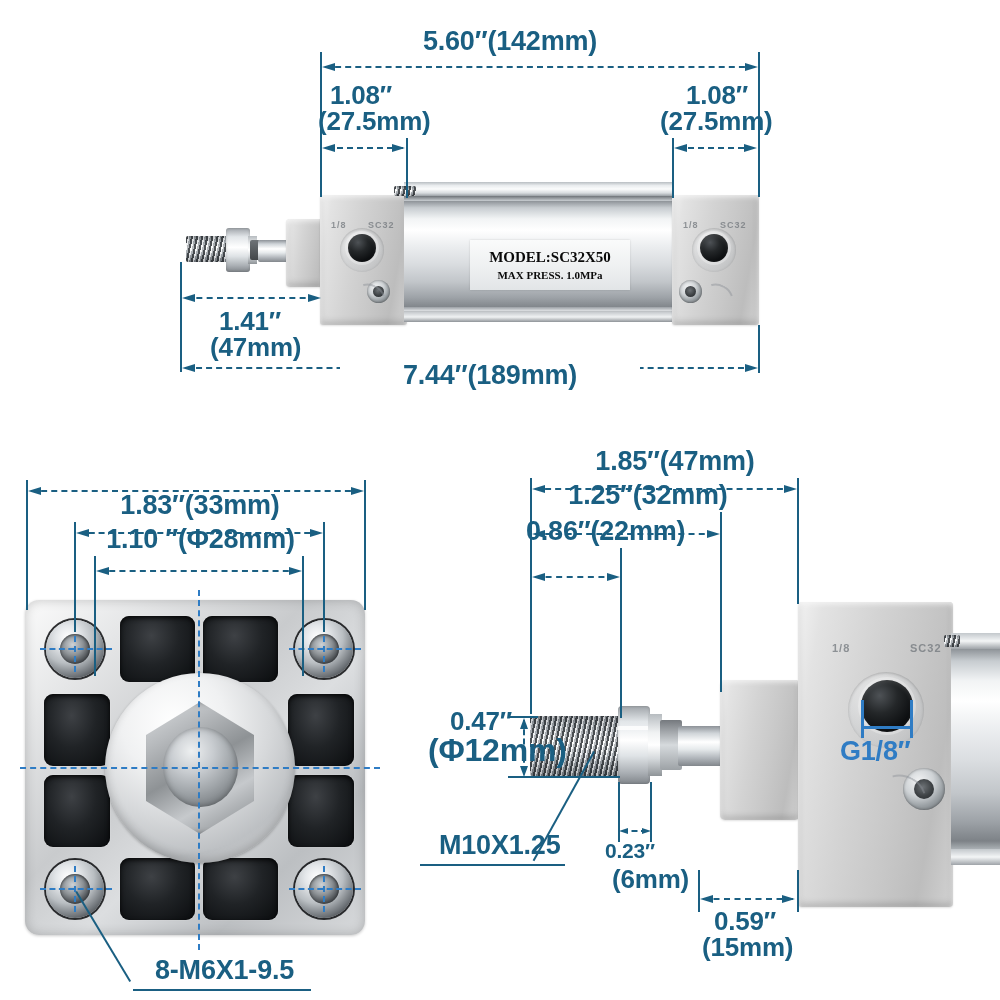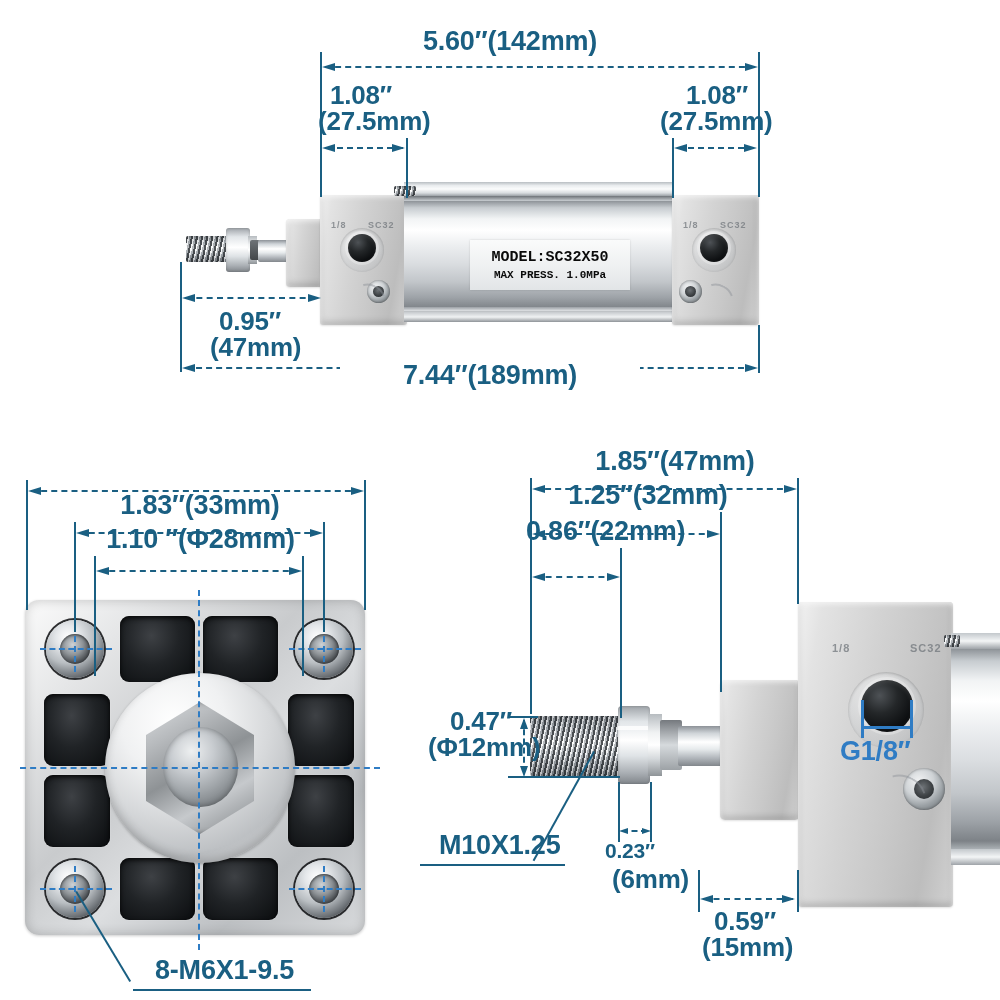--- a/index.html
+++ b/index.html
@@ -83,21 +83,21 @@
   .boltcap:after{
     content:"";position:absolute;left:24%;top:24%;width:52%;height:52%;border-radius:50%;
     background:radial-gradient(circle at 42% 36%, #cfd3d7 0%, #8d9296 40%, #4a4e52 70%, #222528 100%);
     box-shadow:inset 0 1px 3px rgba(0,0,0,.6);
   }
   .labelplate{
     position:absolute;background:linear-gradient(180deg,#fafbfb 0%,#eef0f1 55%,#e2e5e7 100%);
     display:flex;flex-direction:column;align-items:center;justify-content:center;
     box-shadow:0 0 2px rgba(0,0,0,.15);
   }
-  .labelplate div{color:#0a0a0a;font-weight:700;font-family:Liberation Mono, monospace;}
+  .labelplate div{color:#0a0a0a;font-weight:700;font-family:Liberation Serif, serif;}
   .capmark{
     position:absolute;color:rgba(110,115,120,.72);font-size:9px;font-weight:700;
     letter-spacing:1px;font-family:"Liberation Sans",sans-serif;
   }
   .arcmark{
     position:absolute;border:2px solid rgba(140,145,150,.45);border-color:rgba(140,145,150,.45) transparent transparent transparent;
     border-radius:50%;
   }
   .leader{position:absolute;background:#1a5f82;transform-origin:0 0;height:2px;}
   .underline{position:absolute;background:#1a5f82;height:2px;}
@@ -193,21 +193,21 @@
     <div class="dimtext" style="left:660px;top:108px;font-size:26px;">(27.5mm)</div>
     <div class="ext" style="left:672px;top:138px;height:60px;"></div>
     <div class="dimline" style="left:678px;top:147px;width:76px;"></div>
     <div class="arr l" style="left:674px;top:144px;"></div>
     <div class="arr r" style="left:744px;top:144px;"></div>
 
     <div class="ext" style="left:180px;top:262px;height:110px;"></div>
     <div class="dimline" style="left:186px;top:297px;width:130px;"></div>
     <div class="arr l" style="left:182px;top:294px;"></div>
     <div class="arr r" style="left:308px;top:294px;"></div>
-    <div class="dimtext" style="left:219px;top:308px;font-size:26px;">0.95″</div>
+    <div class="dimtext" style="left:219px;top:308px;font-size:26px;">1.41″</div>
     <div class="dimtext" style="left:210px;top:334px;font-size:26px;">(47mm)</div>
 
     <div class="ext" style="left:758px;top:325px;height:48px;"></div>
     <div class="dimline" style="left:186px;top:367px;width:568px;"></div>
     <div class="arr l" style="left:182px;top:364px;"></div>
     <div class="arr r" style="left:745px;top:364px;"></div>
     <div class="dimtext center" style="left:340px;top:362px;width:300px;font-size:27px;background:#fff;">7.44″(189mm)</div>
   </div>
 
   <div class="abs" style="left:0;top:430px;width:440px;height:570px;">
@@ -313,21 +313,21 @@
     <div class="dimline" style="left:115px;top:146px;width:80px;"></div>
     <div class="arr l" style="left:112px;top:143px;"></div>
     <div class="arr r" style="left:187px;top:143px;"></div>
 
     <div class="exth" style="left:88px;top:286px;width:30px;"></div>
     <div class="exth" style="left:88px;top:346px;width:112px;"></div>
     <div class="vdimline" style="left:103px;top:290px;height:52px;"></div>
     <div class="arr u" style="left:100px;top:288px;"></div>
     <div class="arr d" style="left:100px;top:336px;"></div>
     <div class="dimtext" style="left:30px;top:278px;font-size:26px;">0.47″</div>
-    <div class="dimtext" style="left:8px;top:304px;font-size:26px;">(Φ12mm)</div>
+    <div class="dimtext" style="left:8px;top:304px;font-size:32px;">(Φ12mm)</div>
 
     <div class="leader" style="left:175px;top:322px;width:125px;transform:rotate(119deg);"></div>
     <div class="dimtext" style="left:8px;top:402px;font-size:27px;margin-left:11px;">M10X1.25</div>
     <div class="underline" style="left:0px;top:434px;width:145px;"></div>
 
     <div class="ext" style="left:198px;top:352px;height:60px;"></div>
     <div class="ext" style="left:230px;top:352px;height:60px;"></div>
     <div class="dimline" style="left:202px;top:400px;width:25px;"></div>
     <div class="arr sl" style="left:199px;top:398px;"></div>
     <div class="arr sr" style="left:222px;top:398px;"></div>

